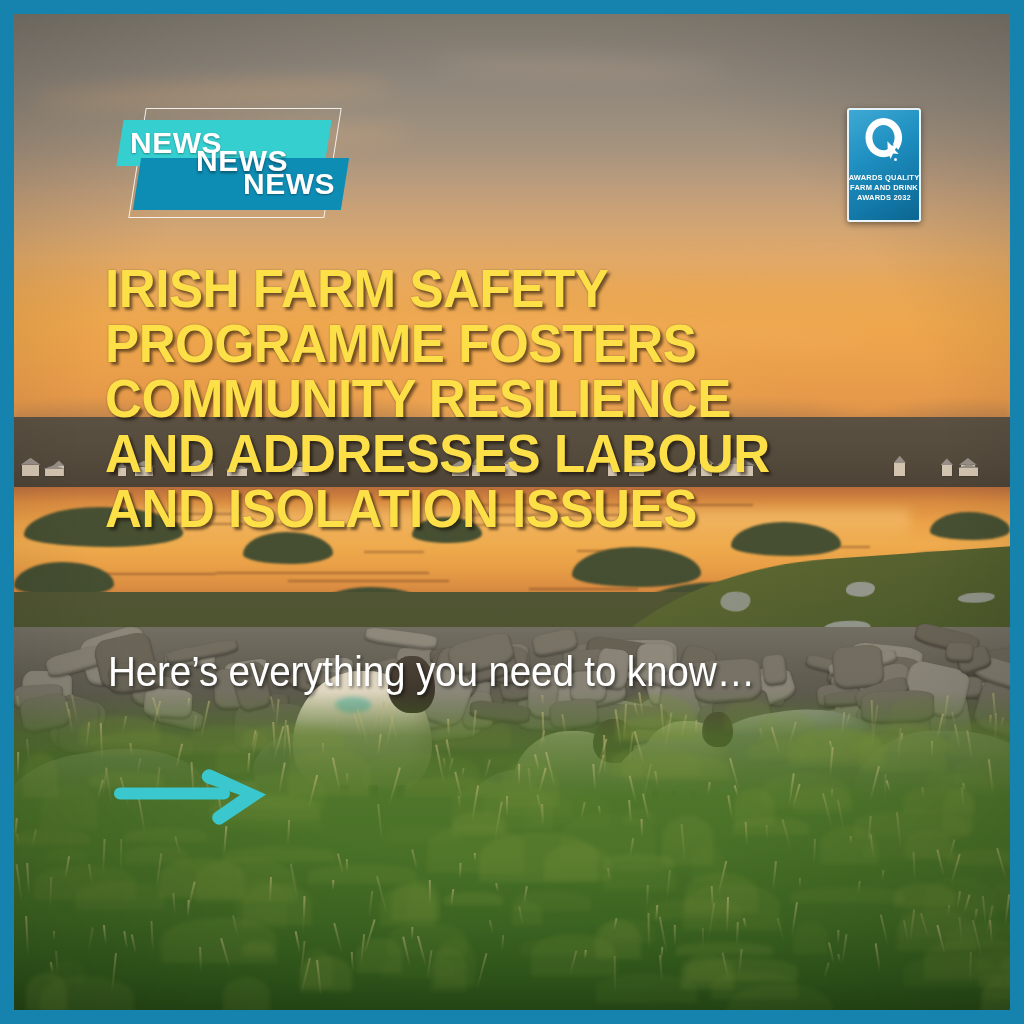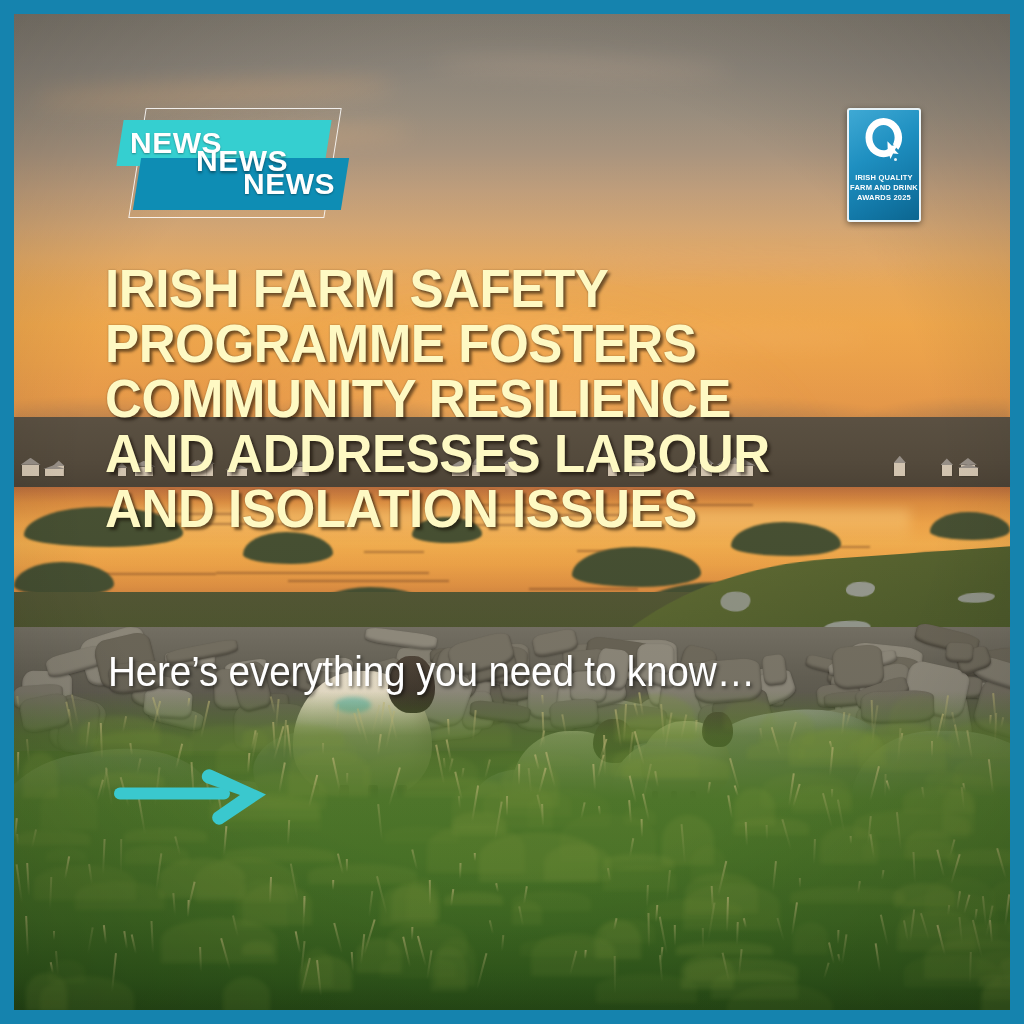--- a/index.html
+++ b/index.html
@@ -281,21 +281,21 @@
   .badge-text {
     margin-top:2px; text-align:center;
     color:#fff; font-weight:bold; font-size:7.5px;
     line-height:1.32; letter-spacing:.2px;
   }
   .badge-text span { display:block; white-space:nowrap; }
 
   
   .headline {
     position:absolute; left:91px; top:247px; width:840px;
-    color:#fef9c3;
+    color:#fde047;
     font-family:"Liberation Sans", sans-serif;
     font-weight:bold;
     font-size:53px;
     line-height:55px;
     letter-spacing:-0.5px;
     text-shadow:3px 3px 3px rgba(20,12,6,.55), 0 0 2px rgba(20,12,6,.35);
   }
   .headline .hl { display:block; white-space:nowrap; transform:scaleX(.965); transform-origin:left center; }
 
   
@@ -995,23 +995,23 @@
 
     <div class="badge">
       <div class="badge-q">
         <svg viewBox="0 0 48 56" width="48" height="56" aria-hidden="true">
           <path d="M23.5 3C13.3 3 5.5 11.6 5.5 22.6c0 11 7.8 19.6 18 19.6 3.2 0 6.1-.85 8.6-2.35l-5.1-5.2c-1.1.42-2.28.63-3.5.63-6.3 0-11.1-5.6-11.1-12.68C12.4 15.5 17.2 9.9 23.5 9.9c6.3 0 11.1 5.6 11.1 12.7 0 2.5-.6 4.8-1.66 6.7l5.3 5.4c2.46-3.25 3.86-7.5 3.86-12.1C42.1 11.6 33.7 3 23.5 3z" fill="#fff"></path>
           <path d="M27.4 26.2l4.5 4.6 6.0-1.2-3.0 5.3 3.8 4.0-5.6-.4-2.6 5.4-1.9-5.6-5.8-1.0 4.9-3.2z" fill="#fff"></path>
           <circle cx="35.5" cy="44.5" r="1.5" fill="#fff" opacity=".9"></circle>
         </svg>
       </div>
       <div class="badge-text">
-        <span>IRISH QUALITY</span>
+        <span>AWARDS QUALITY</span>
         <span>FARM AND DRINK</span>
-        <span>AWARDS 2025</span>
+        <span>AWARDS 2032</span>
       </div>
     </div>
 
     <div class="headline">
       <span class="hl">IRISH FARM SAFETY</span>
       <span class="hl">PROGRAMME FOSTERS</span>
       <span class="hl">COMMUNITY RESILIENCE</span>
       <span class="hl">AND ADDRESSES LABOUR</span>
       <span class="hl">AND ISOLATION ISSUES</span>
     </div>

